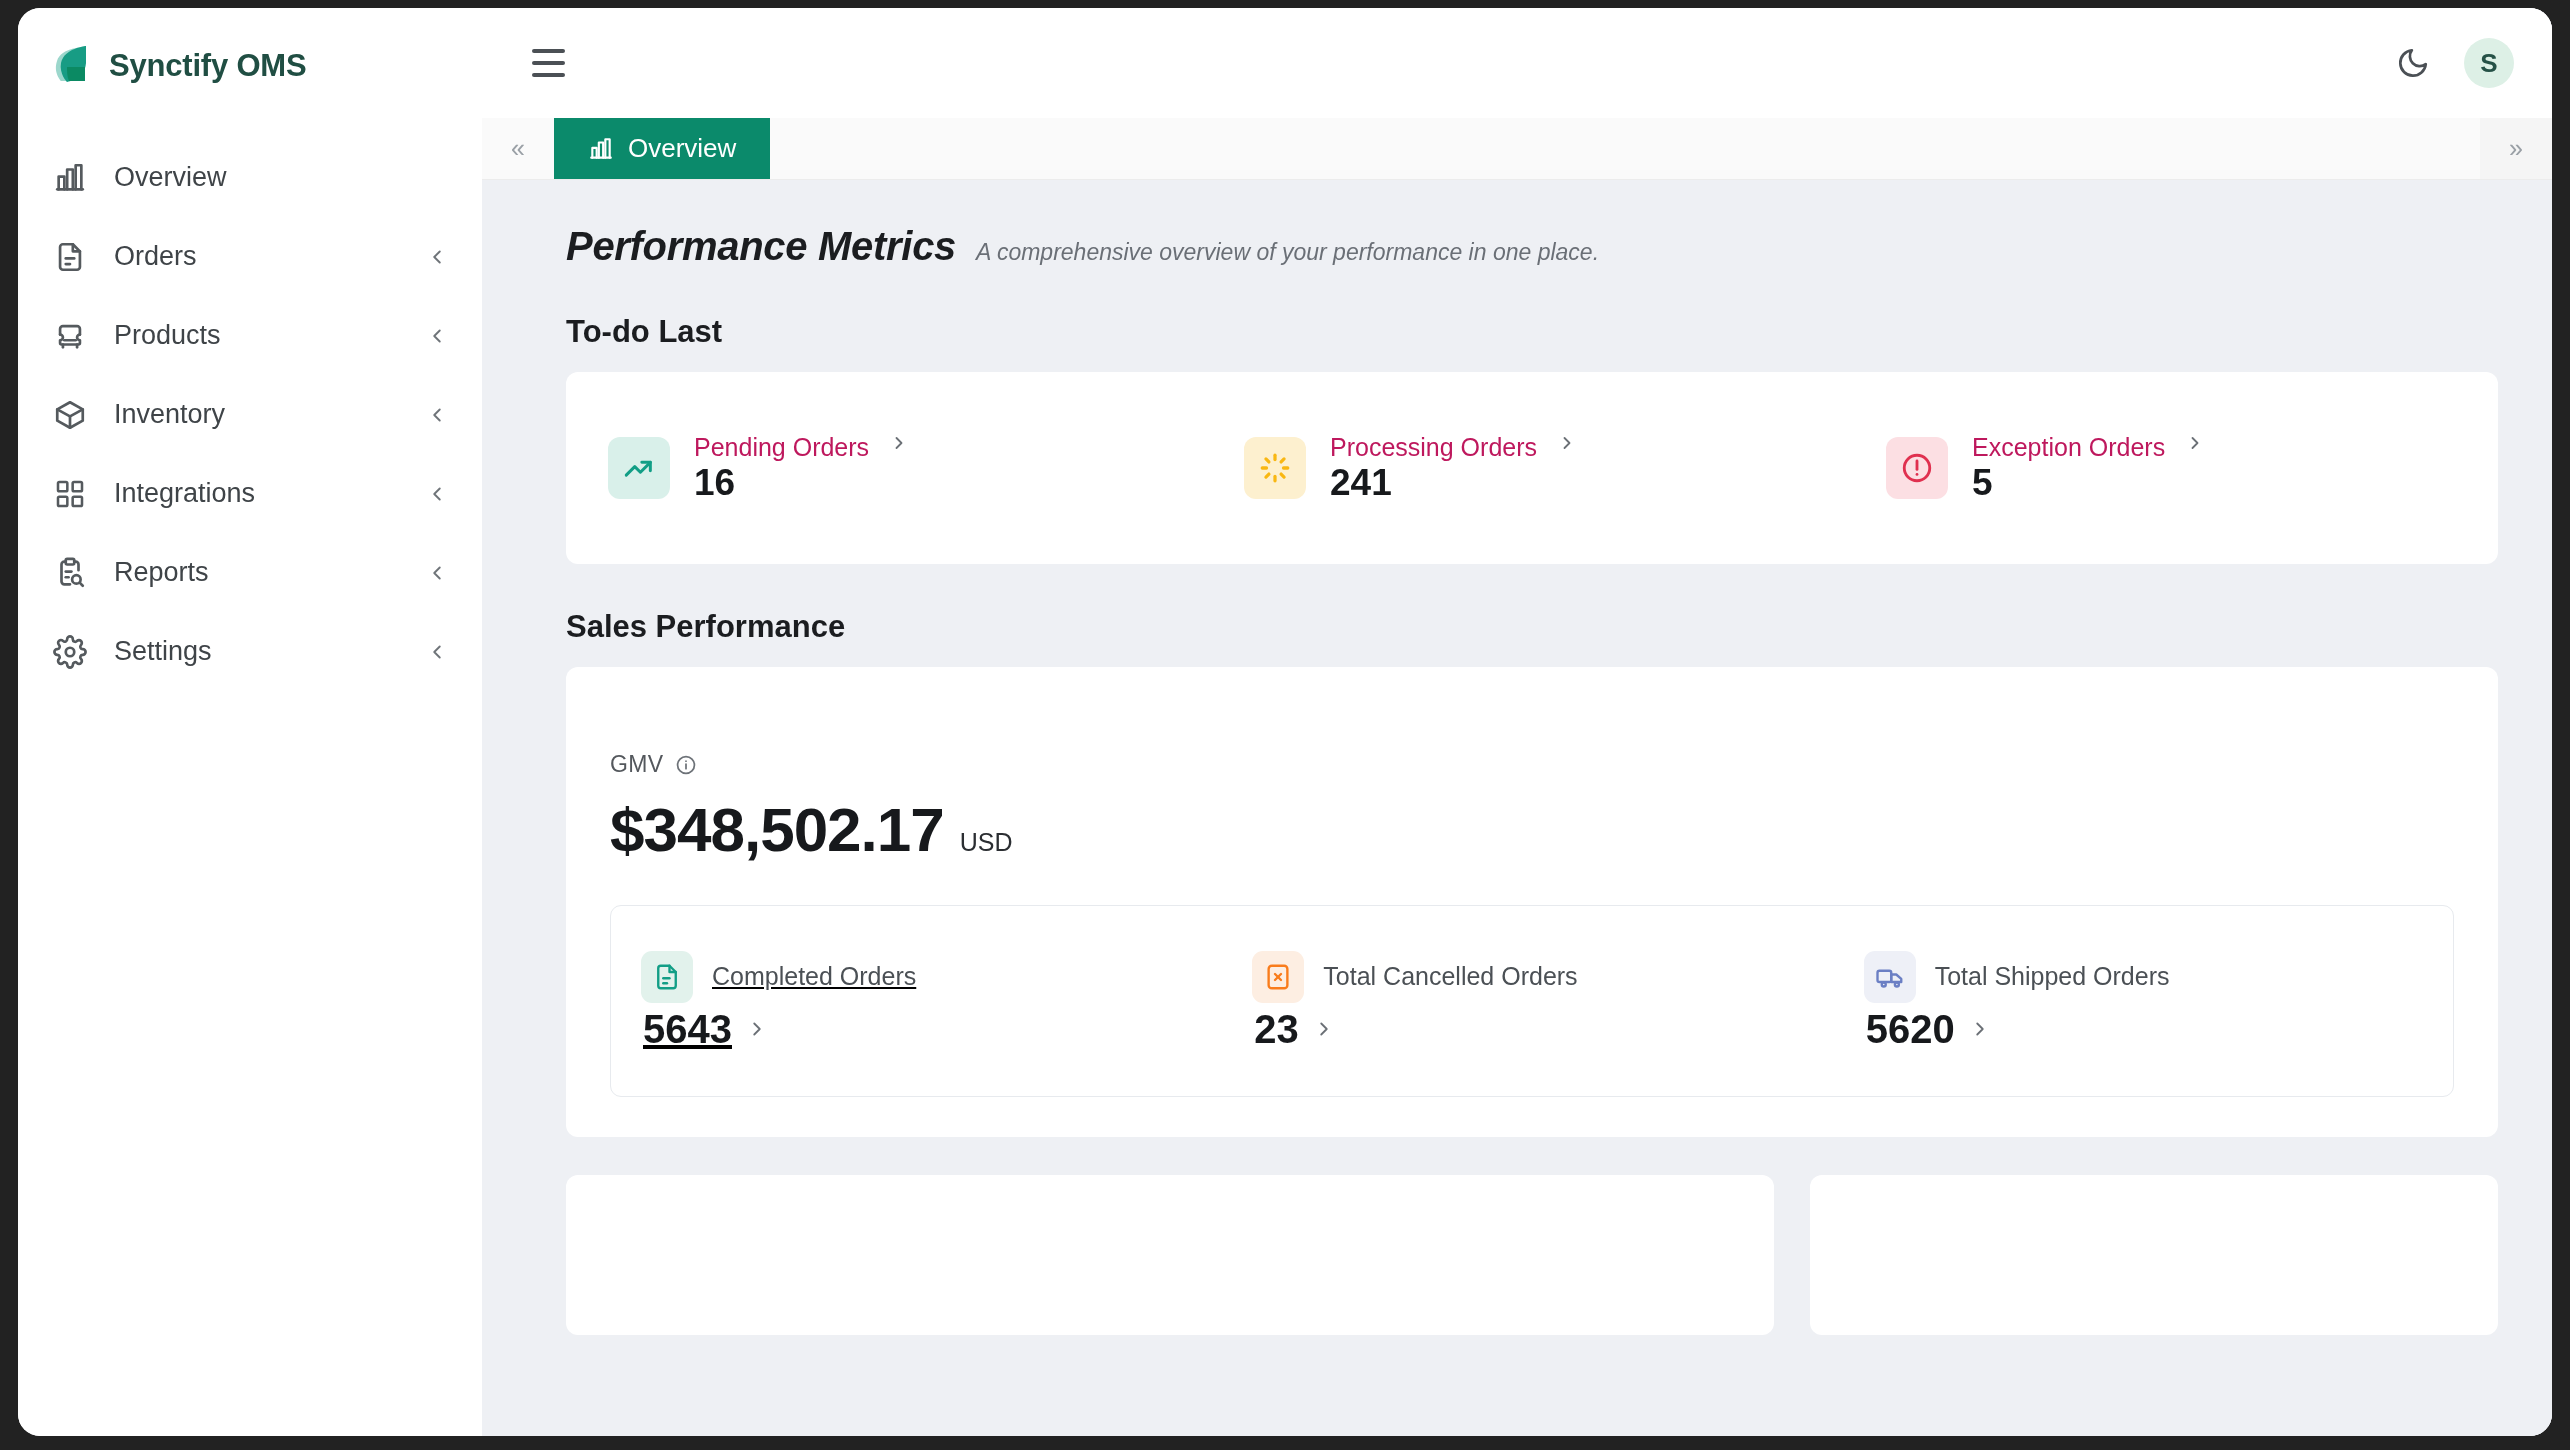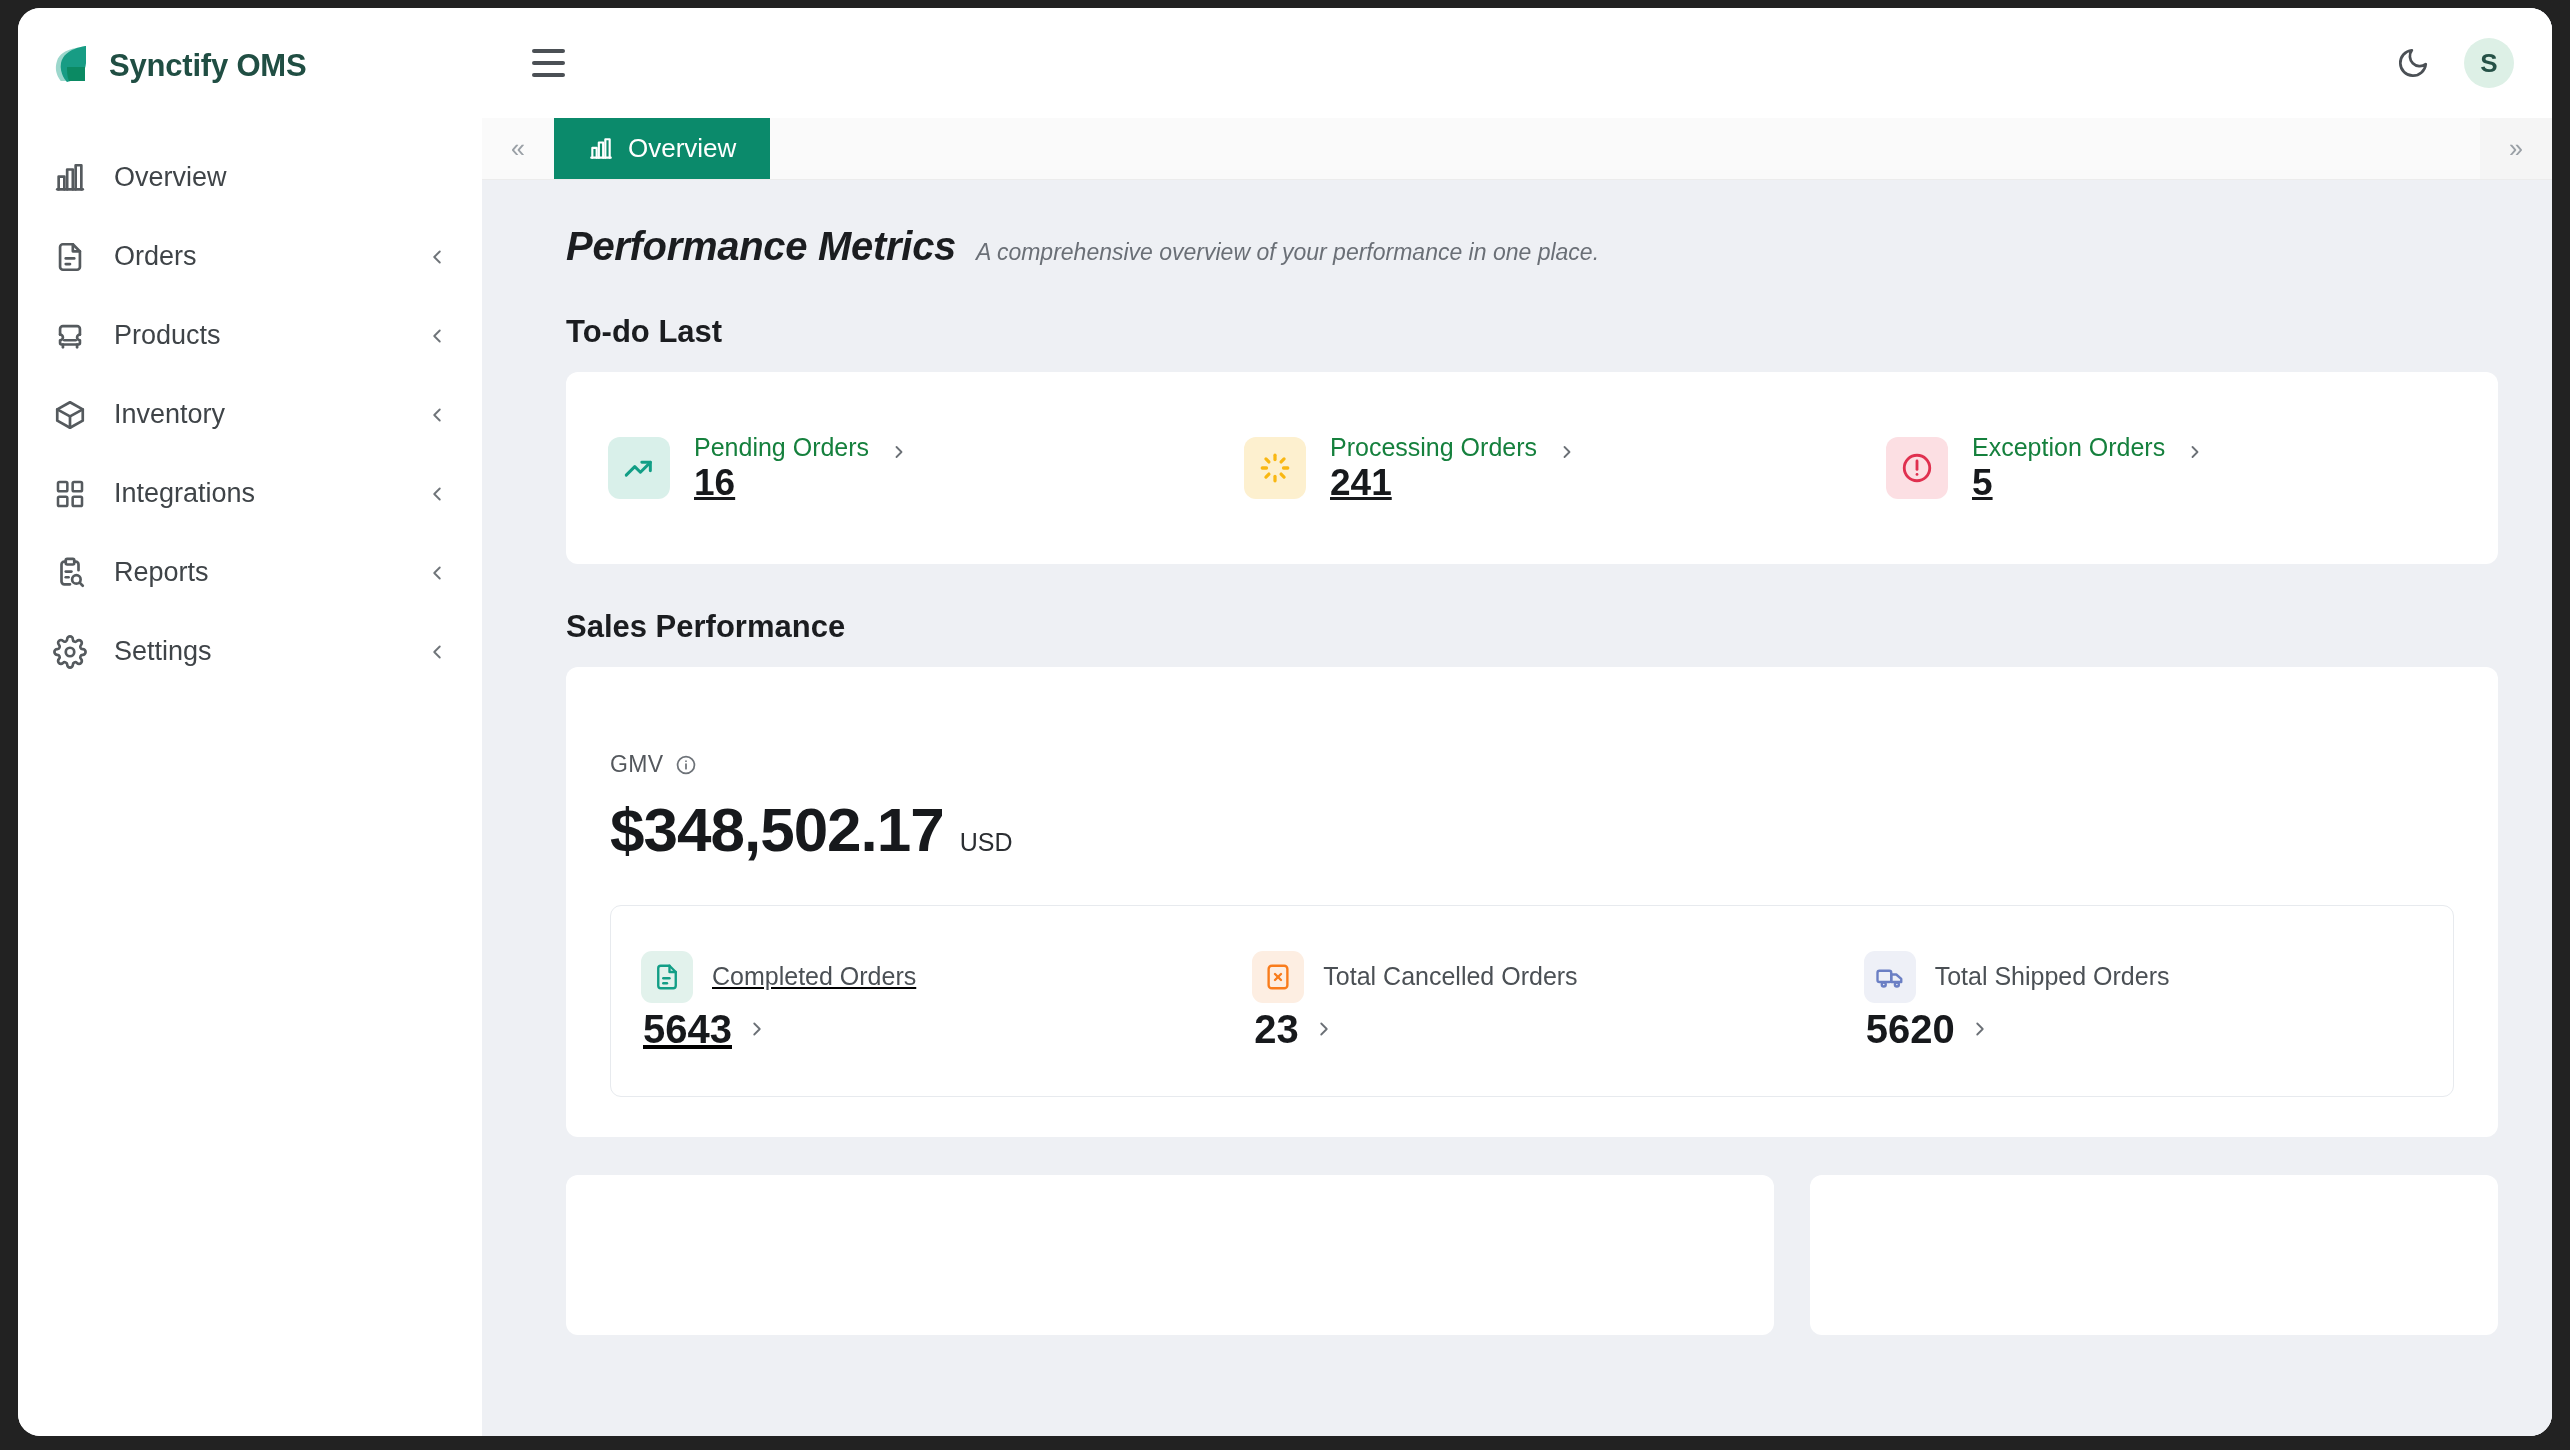--- a/index.html
+++ b/index.html
@@ -184,28 +184,27 @@
     padding-left: 42px;
   }
   .todo-col:nth-child(2){ padding-left: 24px; }
   .todo-col:nth-child(3){ padding-left: 30px; }
   .sq-icon {
     width: 62px; height: 62px; border-radius: 12px;
     display: flex; align-items: center; justify-content: center;
     flex: 0 0 62px;
   }
   .todo-text .todo-label {
-    font-size: 25px; color: #15803d;
-    display: flex; align-items: flex-end; gap: 20px;
+    font-size: 25px; color: #be185d;
+    display: flex; align-items: flex-start; gap: 20px;
     white-space: nowrap;
   }
   .todo-text .todo-value {
     font-size: 37px; font-weight: 700; color: #17191c;
     margin-top: 8px;
-    text-decoration: underline;
   }
   .chev-sm { color: #6b7076; display:flex; }
 
   
   #sales-card { padding: 44px 44px 40px 44px; }
   #sales-toolbar { display: flex; align-items: center; gap: 28px; }
   #range-select {
     width: 178px; height: 62px;
     border: 1px solid #d9dde1;
     border-radius: 9px;

